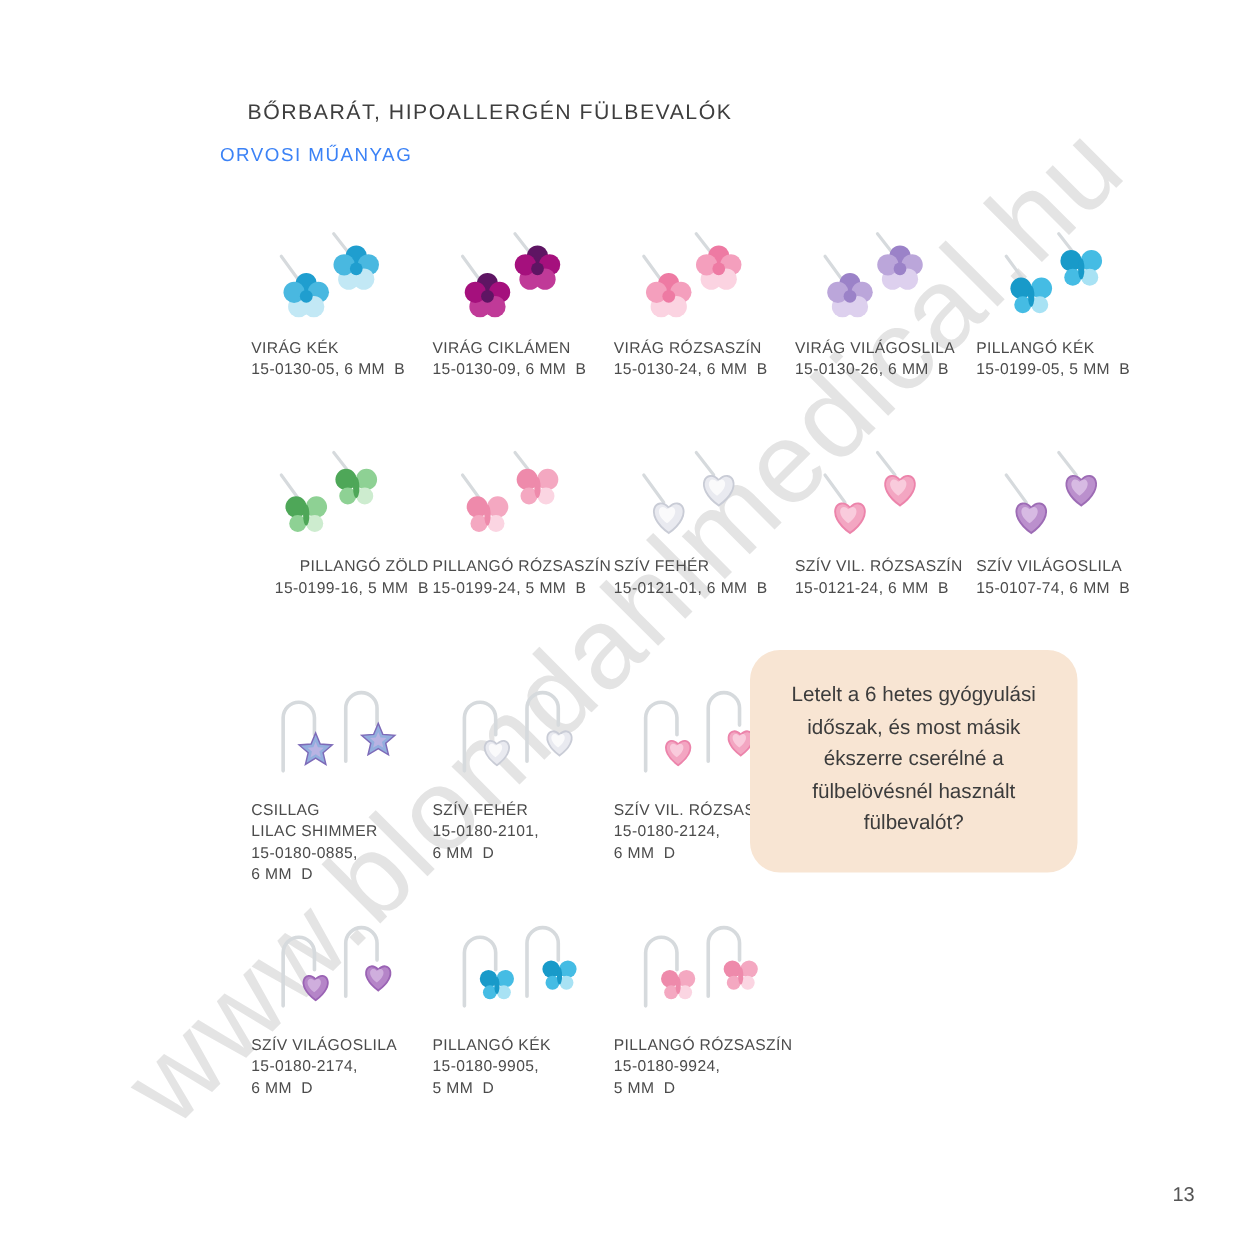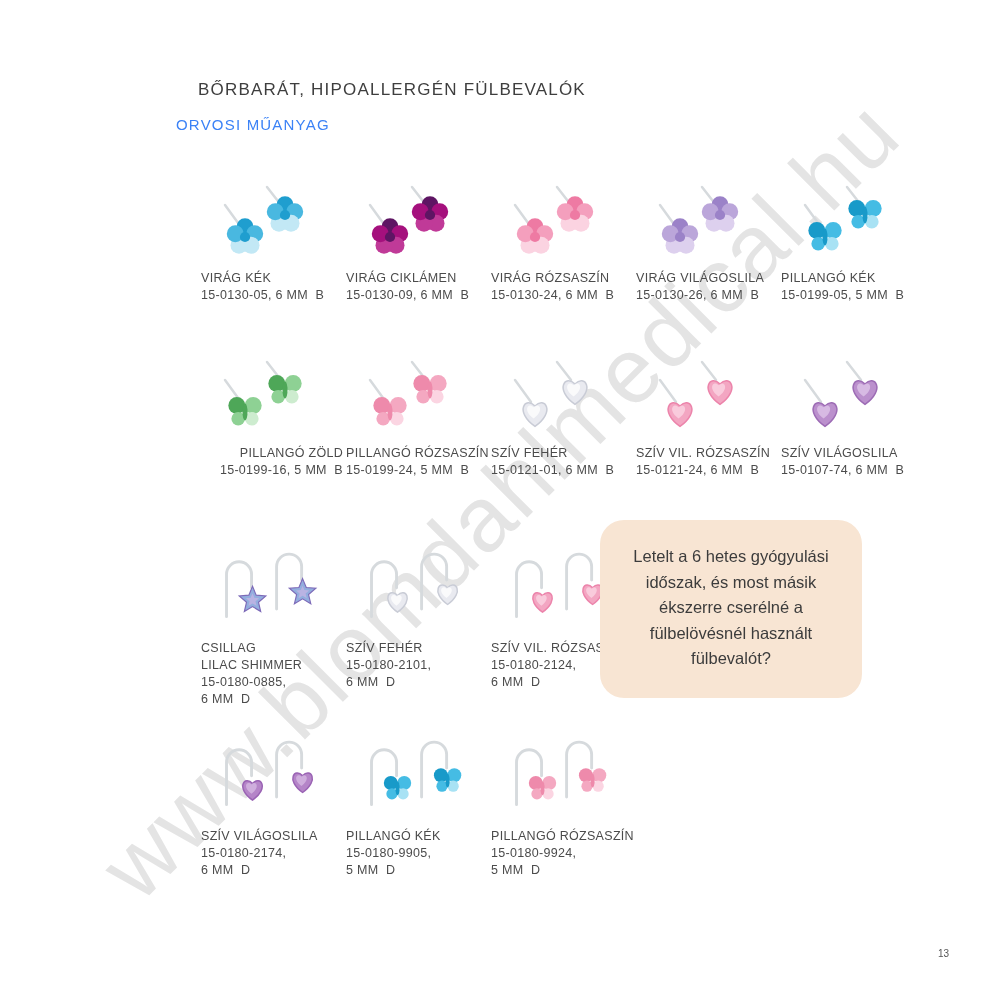--- a/index.html
+++ b/index.html
@@ -46,21 +46,21 @@
     text-align:center;z-index:2;
   }
   .infobox .ib-title{
     font-weight:bold;font-size:16.5px;line-height:1.55;color:#2e2e2e;
   }
   .infobox .ib-body{
     font-size:16.5px;line-height:1.55;color:#3c3c3c;
   }
   .page-number{
     position:absolute;left:938px;top:948px;
-    font-size:10px;color:#555;
+    font-size:16px;color:#555;
   }
 </style>
 </head>
 <body>
 
 <div class="page">
 
   <div class="watermark">www.blomdahlmedical.hu</div>
 
   <div class="content">

